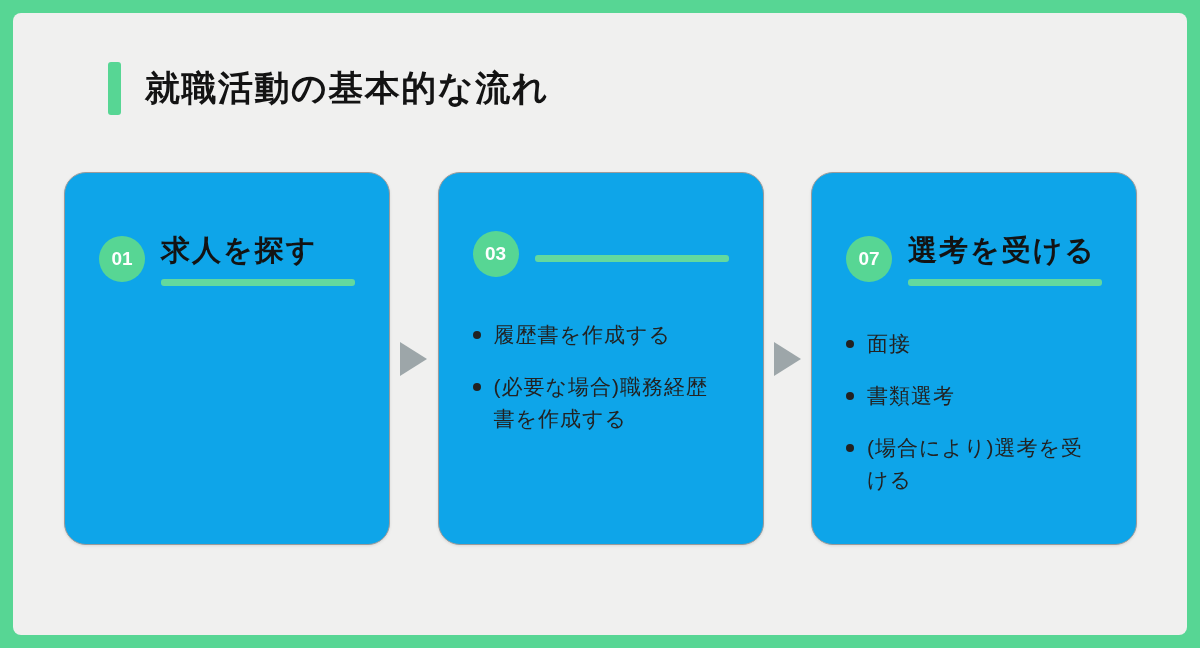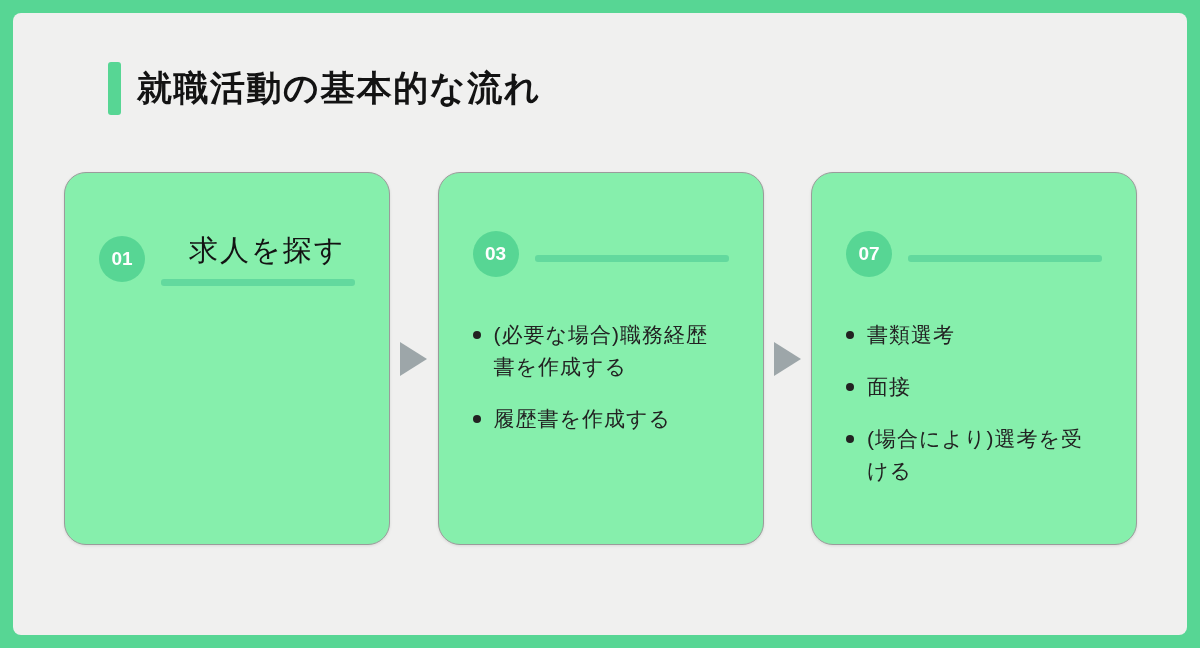--- a/index.html
+++ b/index.html
@@ -13,21 +13,21 @@
     position: absolute;
     inset: 13px;
     background: #f0f0ef;
     border-radius: 8px;
     overflow: hidden;
   }
   .header {
     margin: 49px 0 8px 49px;
     display: flex;
     align-items: center;
-    gap: 16px;
+    gap: 24px;
     padding-left: 46px;
   }
   .accent-bar {
     width: 13px;
     height: 53px;
     background: #57d694;
     border-radius: 3px;
     flex: 0 0 auto;
   }
   .page-title {
@@ -37,21 +37,21 @@
     letter-spacing: 1.5px;
   }
   .board {
     margin: 57px 50px 0 51px;
     display: flex;
     align-items: stretch;
   }
   .card {
     width: 326px;
     height: 373px;
-    background: #86efac;
+    background: #0ea5e9;
     border: 1px solid #9b9b9b;
     border-radius: 22px;
     padding: 58px 34px 0 34px;
     box-shadow: 0 1px 3px rgba(0,0,0,0.10);
     flex: 0 0 auto;
   }
   .card-header {
     display: flex;
     align-items: center;
     gap: 16px;
@@ -65,25 +65,24 @@
     font-size: 19px;
     font-weight: bold;
     display: flex;
     align-items: center;
     justify-content: center;
     flex: 0 0 auto;
   }
   .title-wrap { flex: 1; min-width: 0; }
   .card-title {
     font-size: 29px;
-    font-weight: normal;
+    font-weight: bold;
     color: #131313;
     letter-spacing: 2px;
     white-space: nowrap;
-    margin-left: 28px;
   }
   .underline {
     margin-top: 8px;
     height: 7px;
     background: #63d99e;
     border-radius: 3px;
   }
   .bullets {
     list-style: none;
     margin-top: 42px;
@@ -147,48 +146,49 @@
     <div class="card">
       <div class="card-header">
         <div class="badge">03</div>
         <div class="title-wrap">
           <div class="underline"></div>
         </div>
       </div>
       <ul class="bullets">
         <li>
           <span class="dot"></span>
-          <span>(必要な場合)職務経歴書を作成する</span>
+          <span>履歴書を作成する</span>
         </li>
         <li>
           <span class="dot"></span>
-          <span>履歴書を作成する</span>
+          <span>(必要な場合)職務経歴書を作成する</span>
         </li>
       </ul>
     </div>
 
     <div class="arrow-gap">
       <div class="arrow-right"></div>
     </div>
 
     <div class="card">
       <div class="card-header">
         <div class="badge">07</div>
         <div class="title-wrap">
+          <div class="card-title">選考を受ける</div>
           <div class="underline"></div>
         </div>
       </div>
       <ul class="bullets">
         <li>
           <span class="dot"></span>
-          <span>書類選考</span>
+          <span>面接</span>
         </li>
         <li>
           <span class="dot"></span>
-          <span>面接</span>
+          <span>書類選考</span>
         </li>
         <li>
           <span class="dot"></span>
           <span>(場合により)選考を受ける</span>
         </li>
       </ul>
     </div>
 
   </div>
 </div>

